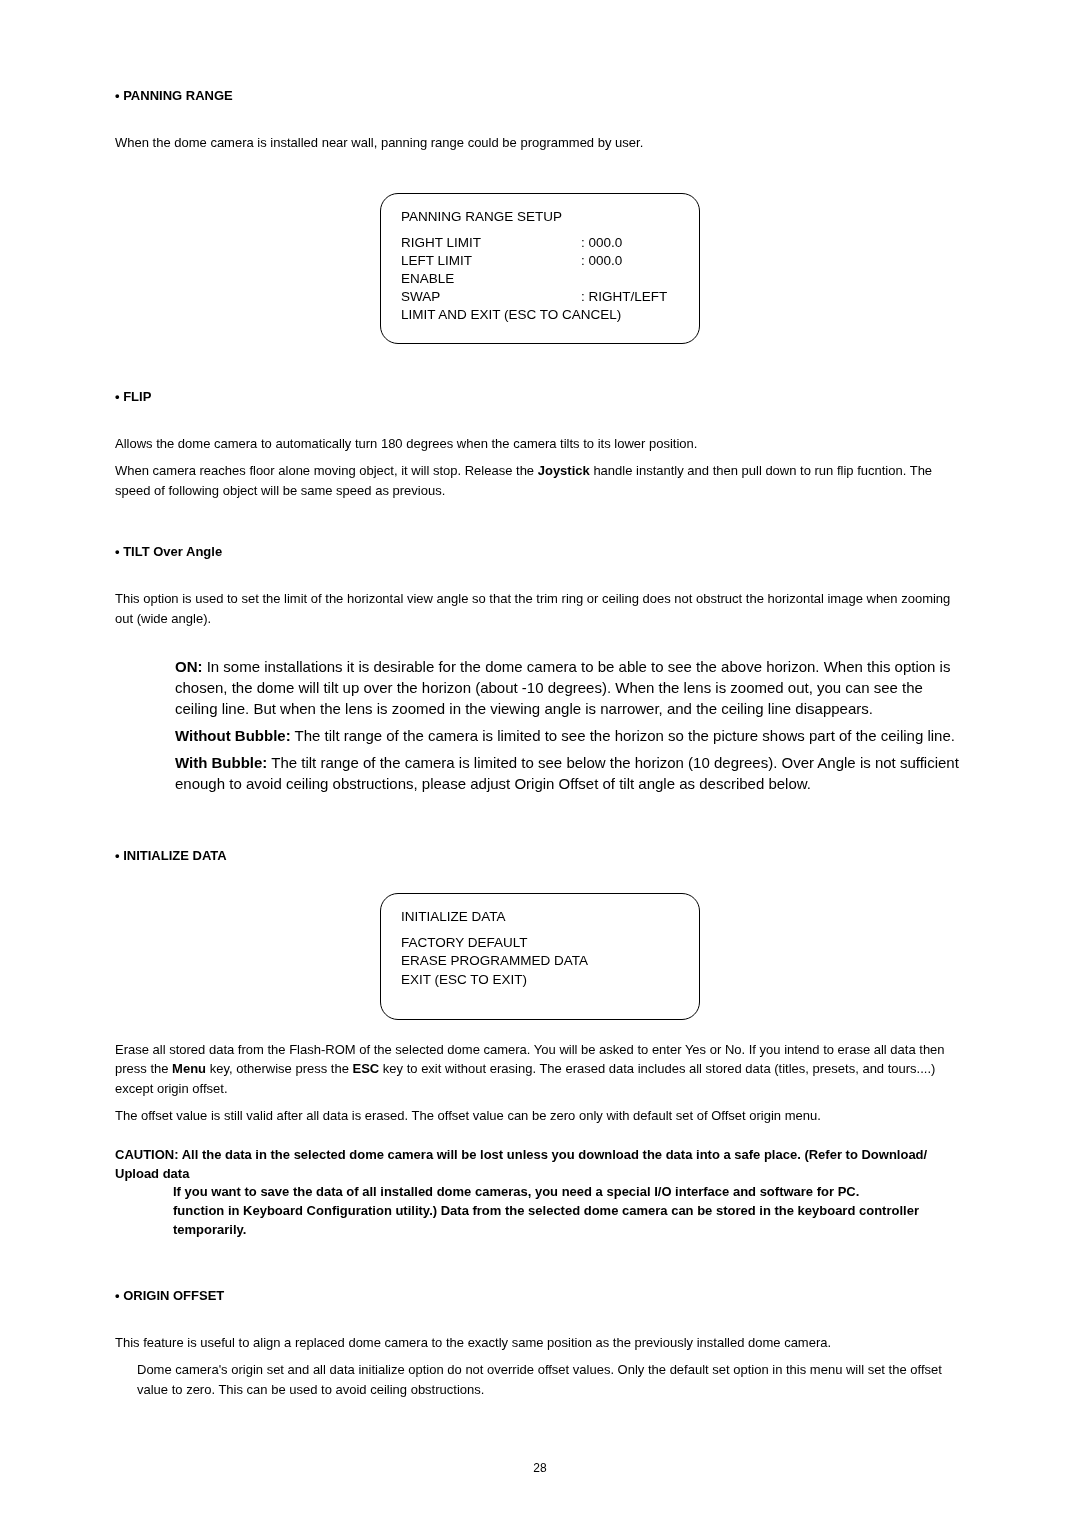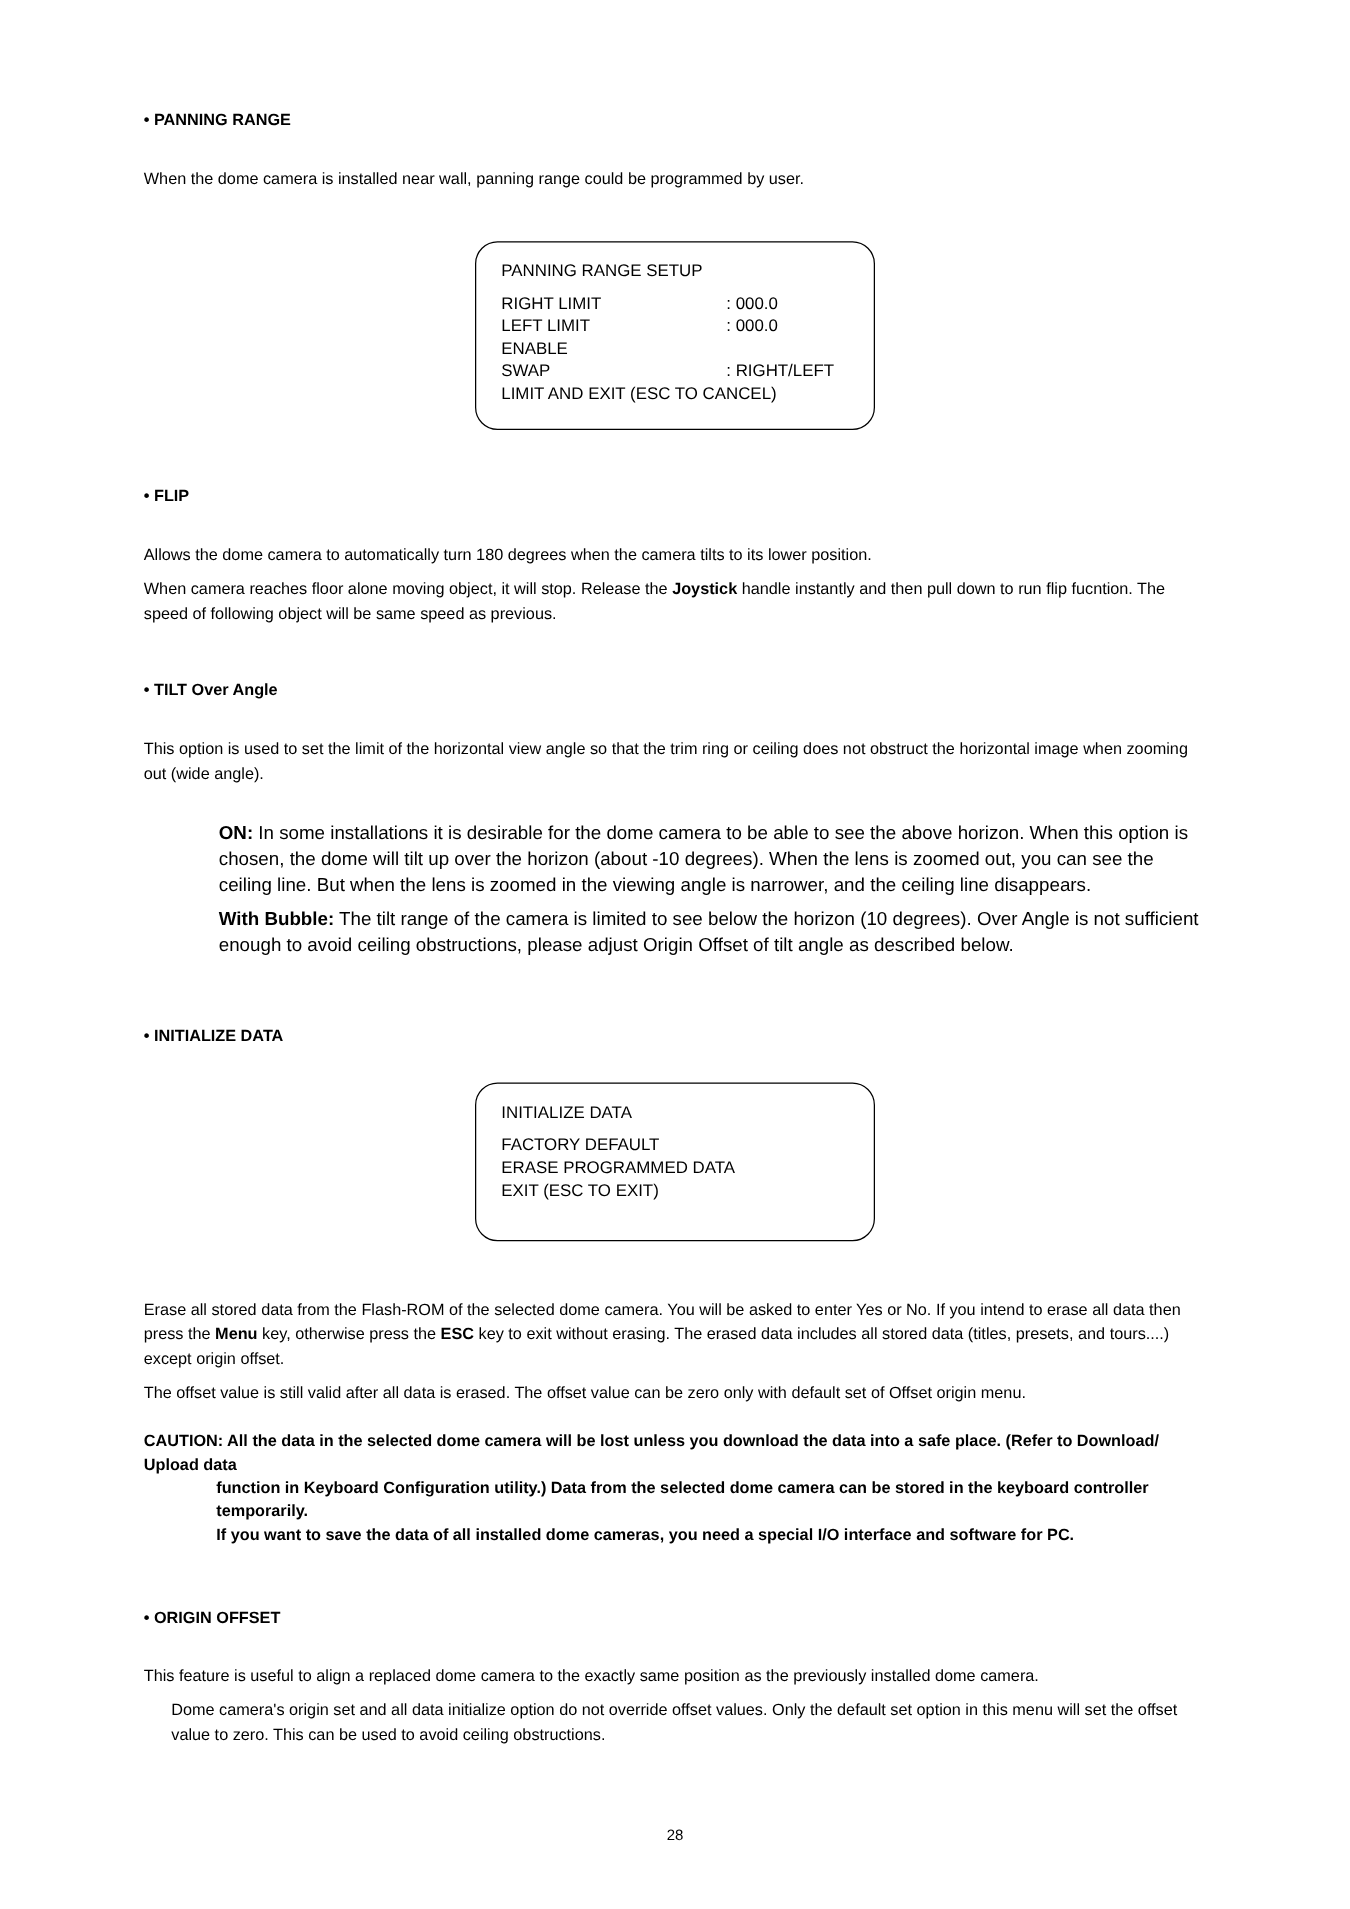--- a/index.html
+++ b/index.html
@@ -106,51 +106,54 @@
 <div class="gap-md"></div>
 
 <div class="section-title">•  TILT Over Angle</div>
 <div class="para">This option is used to set the limit of the horizontal view angle so that the trim ring or ceiling does not obstruct the horizontal image when zooming out (wide angle).</div>
 
 <div class="indent-block">
   <div class="idef">
     <b>ON:</b><span> In some installations it is desirable for the dome camera to be able to see the above horizon. When this option is chosen, the dome will tilt up over the horizon (about -10 degrees). When the lens is zoomed out, you can see the ceiling line. But when the lens is zoomed in the viewing angle is narrower, and the ceiling line disappears.</span>
   </div>
   <div class="idef">
+    <b>Without Bubble:</b><span> The tilt range of the camera is limited to see the horizon so the picture shows part of the ceiling line.</span>
+  </div>
+  <div class="idef">
     <b>With Bubble:</b><span> The tilt range of the camera is limited to see below the horizon (10 degrees). Over Angle is not sufficient enough to avoid ceiling obstructions, please adjust Origin Offset of tilt angle as described below.</span>
   </div>
 </div>
 
 <div class="gap-lg"></div>
 
 <div class="section-title">•  INITIALIZE DATA</div>
 
-<div class="menu-box" style="margin-top:25px; margin-bottom:45px;">
+<div class="menu-box" style="margin-top:25px; margin-bottom:20px;">
   <div class="menu-title">INITIALIZE DATA</div>
   <div class="menu-row">
       <span>FACTORY DEFAULT</span>
     </div>
   <div class="menu-row">
       <span>ERASE PROGRAMMED DATA</span>
     </div>
   <div class="menu-row">
       <span>EXIT (ESC TO EXIT)</span>
     </div>
   <div style="height:12px;"></div>
 </div>
 
 <div class="para">
   <span>Erase all stored data from the Flash-ROM of the selected dome camera. You will be asked to enter Yes or No. If you intend to erase all data then press the </span><b>Menu</b><span> key, otherwise press the </span><b>ESC</b><span> key to exit without erasing. The erased data includes all stored data (titles, presets, and tours....) except origin offset.</span>
 </div>
 <div class="para" style="margin-top:8px;">The offset value is still valid after all data is erased. The offset value can be zero only with default set of Offset origin menu.</div>
 
 <div class="caution">
   <span>CAUTION: </span><span>All the data in the selected dome camera will be lost unless you download the data into a safe place. (Refer to Download/ Upload data</span>
+  <span class="ind">If you want to save the data of all installed dome cameras, you need a special I/O interface and software for PC.</span>
   <span class="ind">function in Keyboard Configuration utility.) Data from the selected dome camera can be stored in the keyboard controller temporarily.</span>
-  <span class="ind">If you want to save the data of all installed dome cameras, you need a special I/O interface and software for PC.</span>
 </div>
 
 <div class="gap-lg"></div>
 
 <div class="section-title">•  ORIGIN OFFSET</div>
 <div class="para">This feature is useful to align a replaced dome camera to the exactly same position as the previously installed dome camera.</div>
 <div class="para" style="margin-top:6px;margin-left:22px;">Dome camera's origin set and all data initialize option do not override offset values. Only the default set option in this menu will set the offset value to zero. This can be used to avoid ceiling obstructions.</div>
 
 <div class="pagenum">28</div>
 

